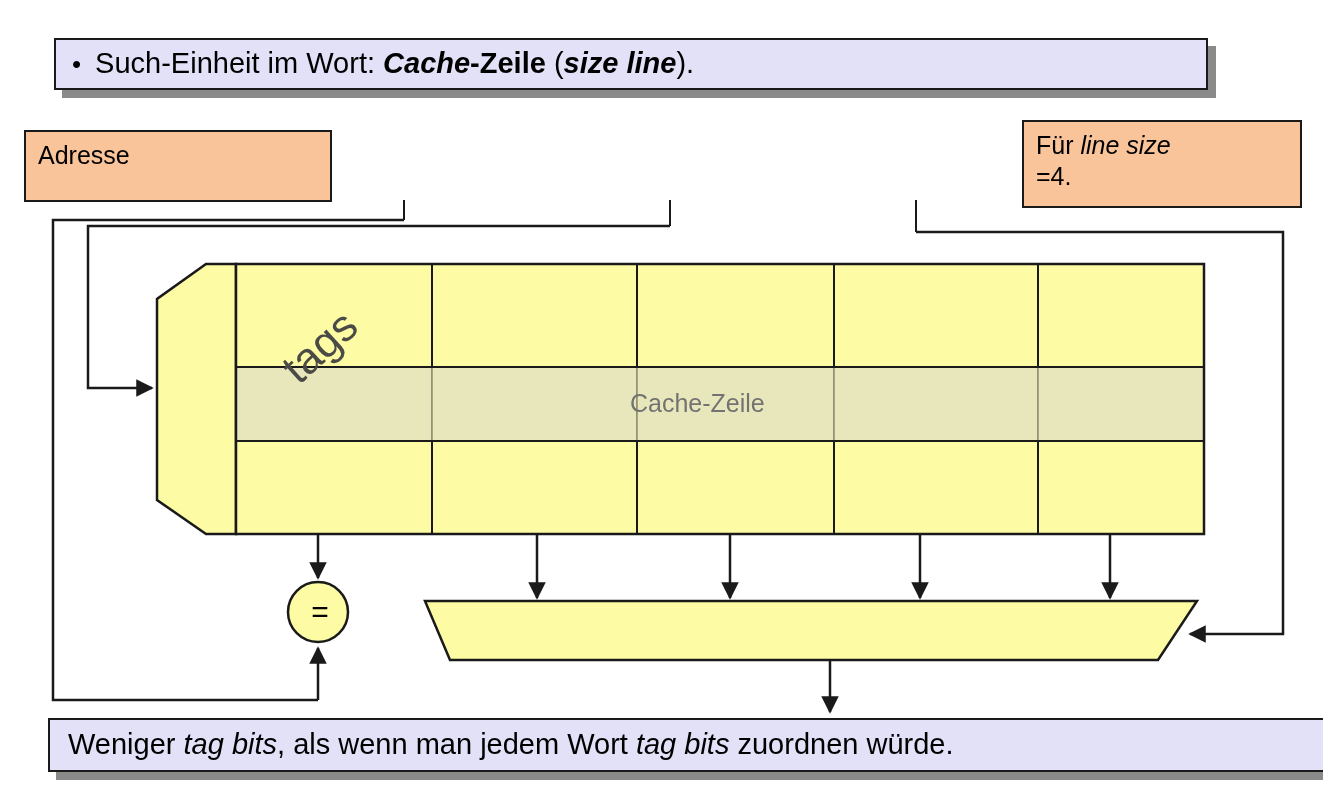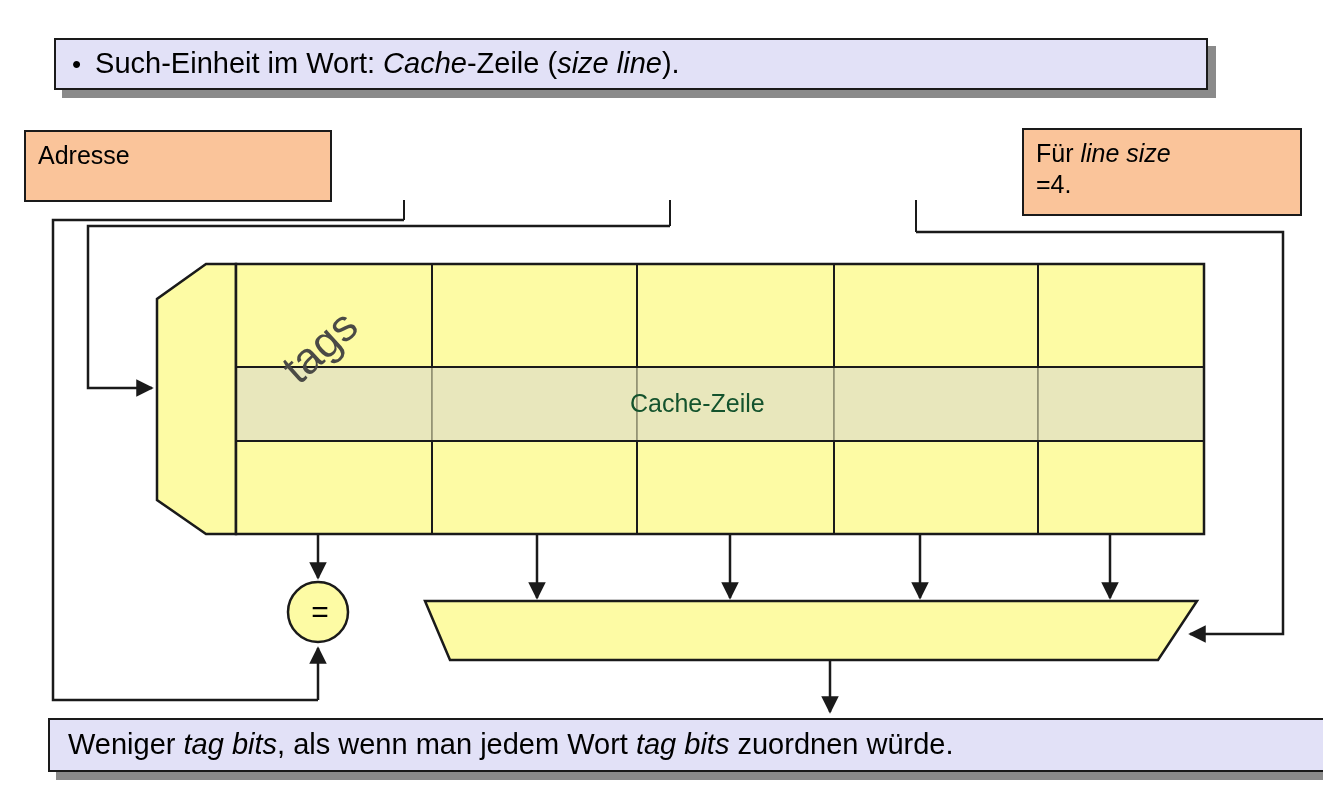--- a/index.html
+++ b/index.html
@@ -15,44 +15,44 @@
   .callout .txt{font-size:29px;line-height:1.1;white-space:nowrap;}
   .callout .bullet{font-size:26px;padding:0 14px 0 16px;line-height:1;}
 
   #title-callout{left:54px;top:38px;width:1154px;height:52px;}
   #footer-callout{left:48px;top:718px;width:1318px;height:54px;padding-left:18px;}
 
   
   .orangebox{position:absolute;background:#fac49a;border:2px solid #1a1a1a;
              box-sizing:border-box;padding:8px 12px;font-size:25px;line-height:1.25;}
   #adresse-box{left:24px;top:130px;width:308px;height:72px;display:flex;align-items:flex-start;}
-  #linesize-box{left:1022px;top:128px;width:280px;height:88px;}
+  #linesize-box{left:1022px;top:120px;width:280px;height:88px;}
 
   
   #addr-field{position:absolute;left:303px;top:134px;width:707px;height:66px;
               background:#fdfba4;border:2px solid #1a1a1a;box-sizing:border-box;}
   #addr-field .seg{position:absolute;top:0;height:100%;display:flex;
                    align-items:center;justify-content:center;font-size:26px;}
   #addr-field .divider{position:absolute;top:0;height:100%;width:0;
                        border-left:2px dotted #1a1a1a;}
 
   
   svg.diagram{position:absolute;left:0;top:0;width:1323px;height:787px;
               overflow:visible;pointer-events:none;}
 
   
   .gridlabel{position:absolute;font-size:25px;white-space:nowrap;}
   #tags-label{left:272px;top:356px;font-size:44px;color:#4a4a46;
               transform:rotate(-42deg);transform-origin:left top;font-weight:400;}
-  #cacheline-label{left:630px;top:389px;font-size:25px;color:#14532d;}
+  #cacheline-label{left:630px;top:389px;font-size:25px;color:#737373;}
   #eq-label{position:absolute;left:305px;top:595px;font-size:30px;width:30px;
             text-align:center;}
 
   i{font-style:italic;}
-  b{font-weight:normal;}
+  b{font-weight:bold;}
 </style>
 </head>
 <body>
 
 <div class="stage">
 
   <div class="callout" id="title-callout">
     <span class="bullet">•</span>
     <span class="txt"><span>Such-Einheit im Wort: </span><b><i>Cache</i></b><b>-Zeile</b><span> (</span><b><i>size line</i></b><span>).</span></span>
   </div>

